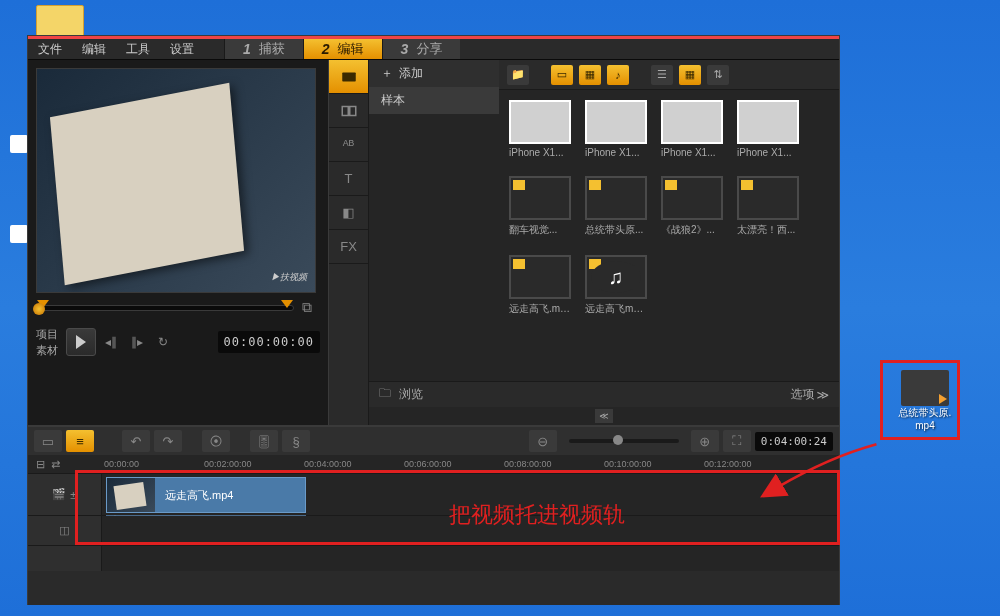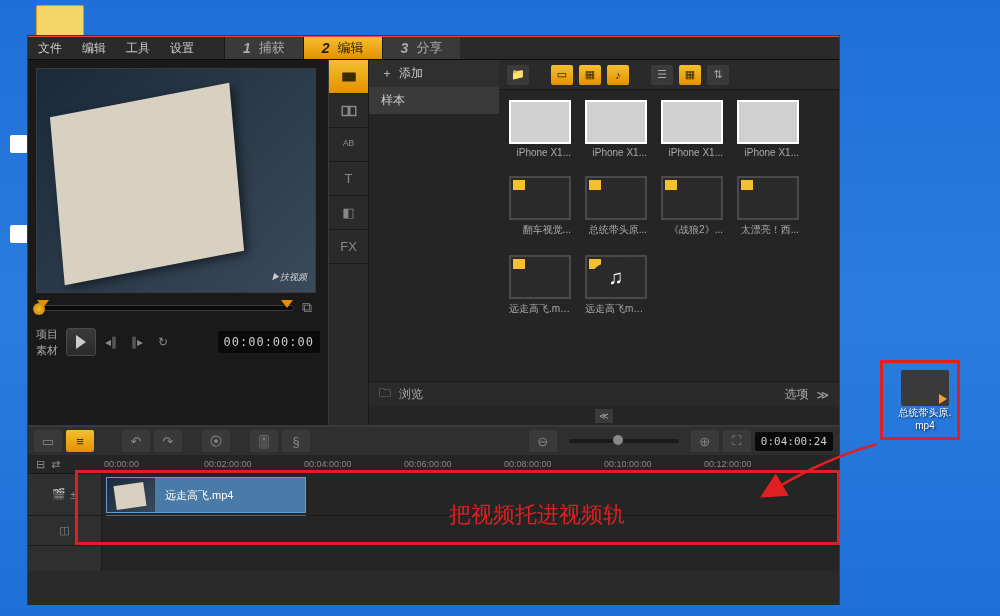--- a/index.html
+++ b/index.html
@@ -17,21 +17,21 @@
   .left-edge-icon { position: absolute; left: 10px; width: 18px; height: 18px; background: #fff; border-radius: 2px; }
   
   .app-window { position: absolute; left: 27px; top: 35px; width: 813px; height: 570px; background: #1a1a1a; border: 1px solid #3a3a3a; }
   
   .titlebar { height: 22px; background: #2a2a2a; display: flex; align-items: center; padding: 0 8px; color: #ccc; font-size: 11px; }
   .titlebar-icon { width: 14px; height: 14px; margin-right: 6px; background: radial-gradient(circle, #8a7040, #5a4020); border-radius: 50%; }
   .titlebar-controls { margin-left: auto; display: flex; gap: 10px; align-items: center; }
   .titlebar-btn { width: 14px; height: 14px; display: flex; align-items: center; justify-content: center; color: #999; font-size: 11px; cursor: pointer; }
   .help-btn { width: 18px; height: 18px; border-radius: 50%; background: radial-gradient(circle, #f4a030, #c47000); color: #fff; font-size: 10px; }
   
-  .menubar { height: 24px; background: #2a2a2a; display: flex; align-items: stretch; border-top: 1px solid #ef4444; border-bottom: 1px solid #0a0a0a; }
+  .menubar { height: 24px; background: #2a2a2a; display: flex; align-items: stretch; border-top: 3px solid #ef4444; border-bottom: 1px solid #0a0a0a; }
   .menu-item { padding: 0 10px; color: #ccc; font-size: 12px; display: flex; align-items: center; cursor: pointer; }
   .step-tabs { display: flex; margin-left: 20px; }
   .step-tab { padding: 0 18px; display: flex; align-items: center; background: #3a3a3a; color: #aaa; font-size: 13px; cursor: pointer; border-left: 1px solid #1a1a1a; }
   .step-tab .num { font-style: italic; font-weight: bold; margin-right: 8px; font-size: 14px; }
   .step-tab.active { background: linear-gradient(to bottom, #f4c030, #e49000); color: #2a1a00; }
   
   .main-area { display: flex; height: 365px; background: #1a1a1a; }
   
   .preview-area { width: 300px; padding: 8px; }
   .preview-screen { width: 280px; height: 225px; background: #0a0a0a; border: 1px solid #3a3a3a; position: relative; overflow: hidden; font-style: italic; }
@@ -66,23 +66,23 @@
   .lib-right { flex: 1; display: flex; flex-direction: column; }
   .lib-toolbar { height: 30px; display: flex; align-items: center; gap: 6px; padding: 0 8px; background: #2a2a2a; border-bottom: 1px solid #1a1a1a; }
   .lib-tool-btn { width: 22px; height: 20px; background: #3a3a3a; border-radius: 2px; cursor: pointer; display: flex; align-items: center; justify-content: center; font-size: 11px; color: #aaa; }
   .lib-tool-btn.active { background: linear-gradient(to bottom, #f4c030, #e49000); color: #3a2a00; }
   .lib-grid { flex: 1; padding: 10px; display: grid; grid-template-columns: repeat(4, 62px); gap: 18px 14px; align-content: start; overflow: hidden; }
   .lib-item { width: 62px; }
   .lib-thumb { width: 62px; height: 44px; background: #d0d0d0; border: 2px solid #fff; position: relative; }
   .lib-thumb.dark { background: #2a2a2a; border-color: #4a4a4a; }
   .lib-thumb .badge { position: absolute; left: 2px; top: 2px; width: 12px; height: 10px; background: #f4c030; }
   .lib-thumb.music::after { content: "♫"; position: absolute; inset: 0; display: flex; align-items: center; justify-content: center; font-size: 20px; color: #fff; background: #2a2a2a; border-radius: 50%; margin: 4px; }
-  .lib-label { font-size: 10px; color: #aaa; text-align: right; margin-top: 3px; white-space: nowrap; overflow: hidden; text-overflow: ellipsis; }
+  .lib-label { font-size: 10px; color: #aaa; text-align: left; margin-top: 3px; white-space: nowrap; overflow: hidden; text-overflow: ellipsis; }
   .lib-footer { height: 26px; display: flex; align-items: center; padding: 0 10px; background: #2a2a2a; border-top: 1px solid #1a1a1a; gap: 8px; font-size: 12px; color: #aaa; }
-  .lib-footer-right { margin-left: auto; display: flex; align-items: center; gap: 8px; cursor: pointer; }
+  .lib-footer-right { margin-left: auto; display: flex; align-items: center; gap: 2px; cursor: pointer; }
   .collapse-btn { width: 18px; height: 14px; background: #3a3a3a; display: flex; align-items: center; justify-content: center; font-size: 9px; cursor: pointer; margin: 2px auto; color: #aaa; }
   
   .timeline-area { height: 180px; background: #2a2a2a; border-top: 2px solid #3a3a3a; position: relative; }
   .tl-toolbar { height: 28px; display: flex; align-items: center; gap: 4px; padding: 0 6px; background: #2f2f2f; }
   .tl-btn { width: 28px; height: 22px; background: #3a3a3a; border-radius: 2px; display: flex; align-items: center; justify-content: center; cursor: pointer; color: #888; font-size: 13px; }
   .tl-btn.active { background: linear-gradient(to bottom, #f4c030, #e49000); color: #3a2a00; }
   .zoom-slider { width: 110px; height: 4px; background: #1a1a1a; margin: 0 8px; position: relative; border-radius: 2px; }
   .zoom-slider::after { content: ""; position: absolute; left: 40%; top: -4px; width: 10px; height: 10px; background: #888; border-radius: 50%; }
   .tl-timecode { font-family: monospace; font-size: 11px; color: #ccc; background: #0a0a0a; padding: 3px 6px; border-radius: 2px; }
   .tl-ruler { height: 18px; background: #252525; display: flex; font-size: 9px; color: #888; padding-left: 76px; position: relative; }

